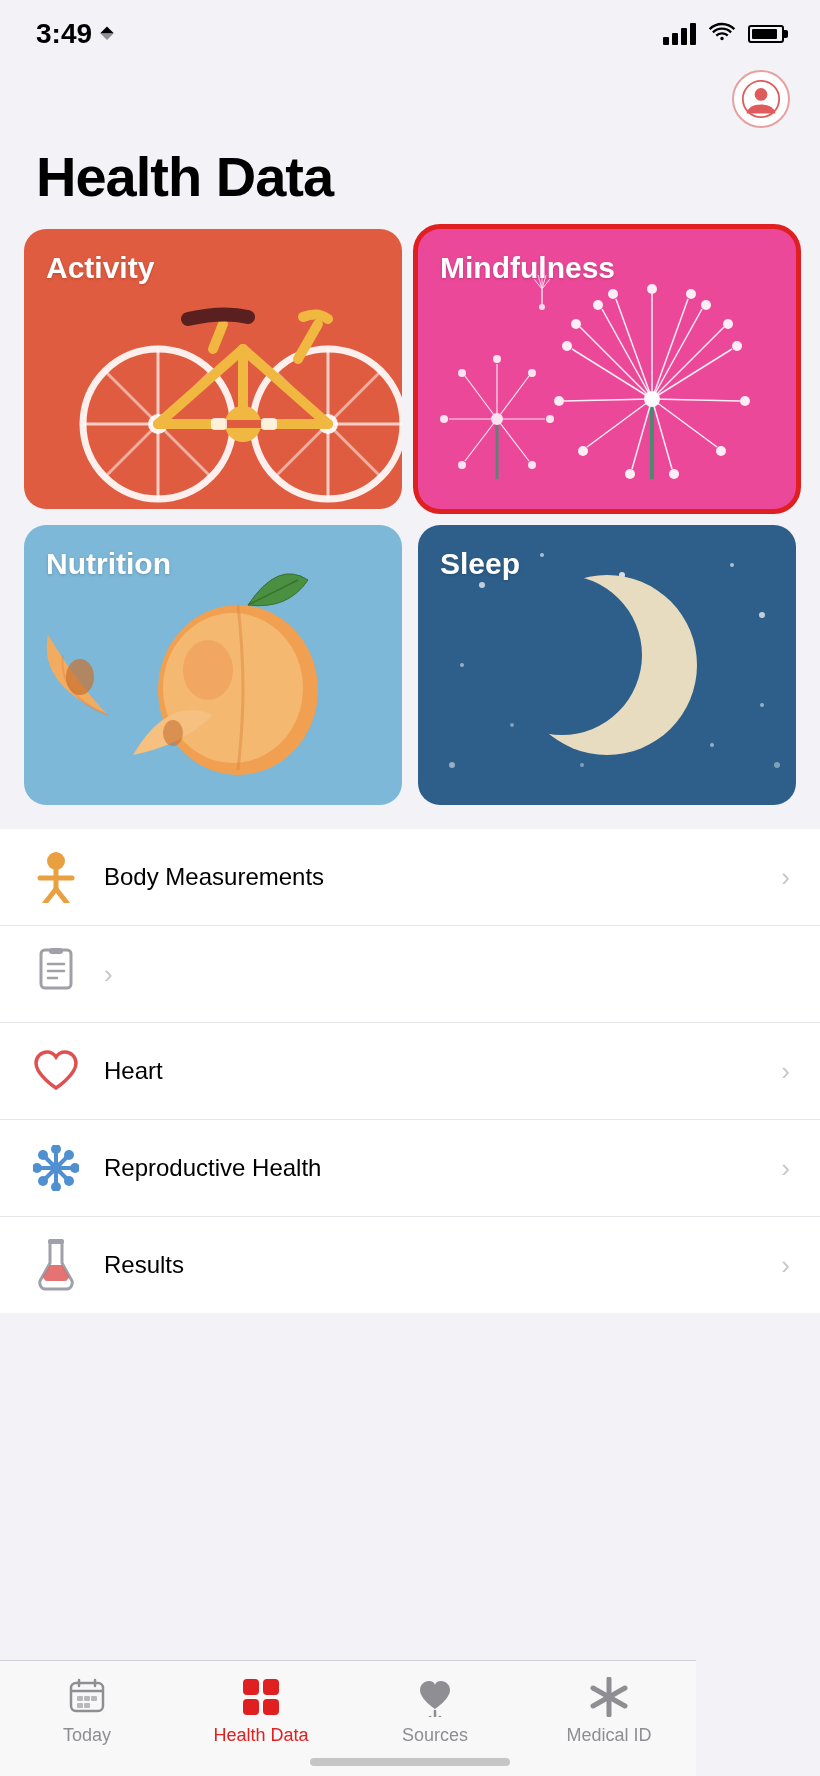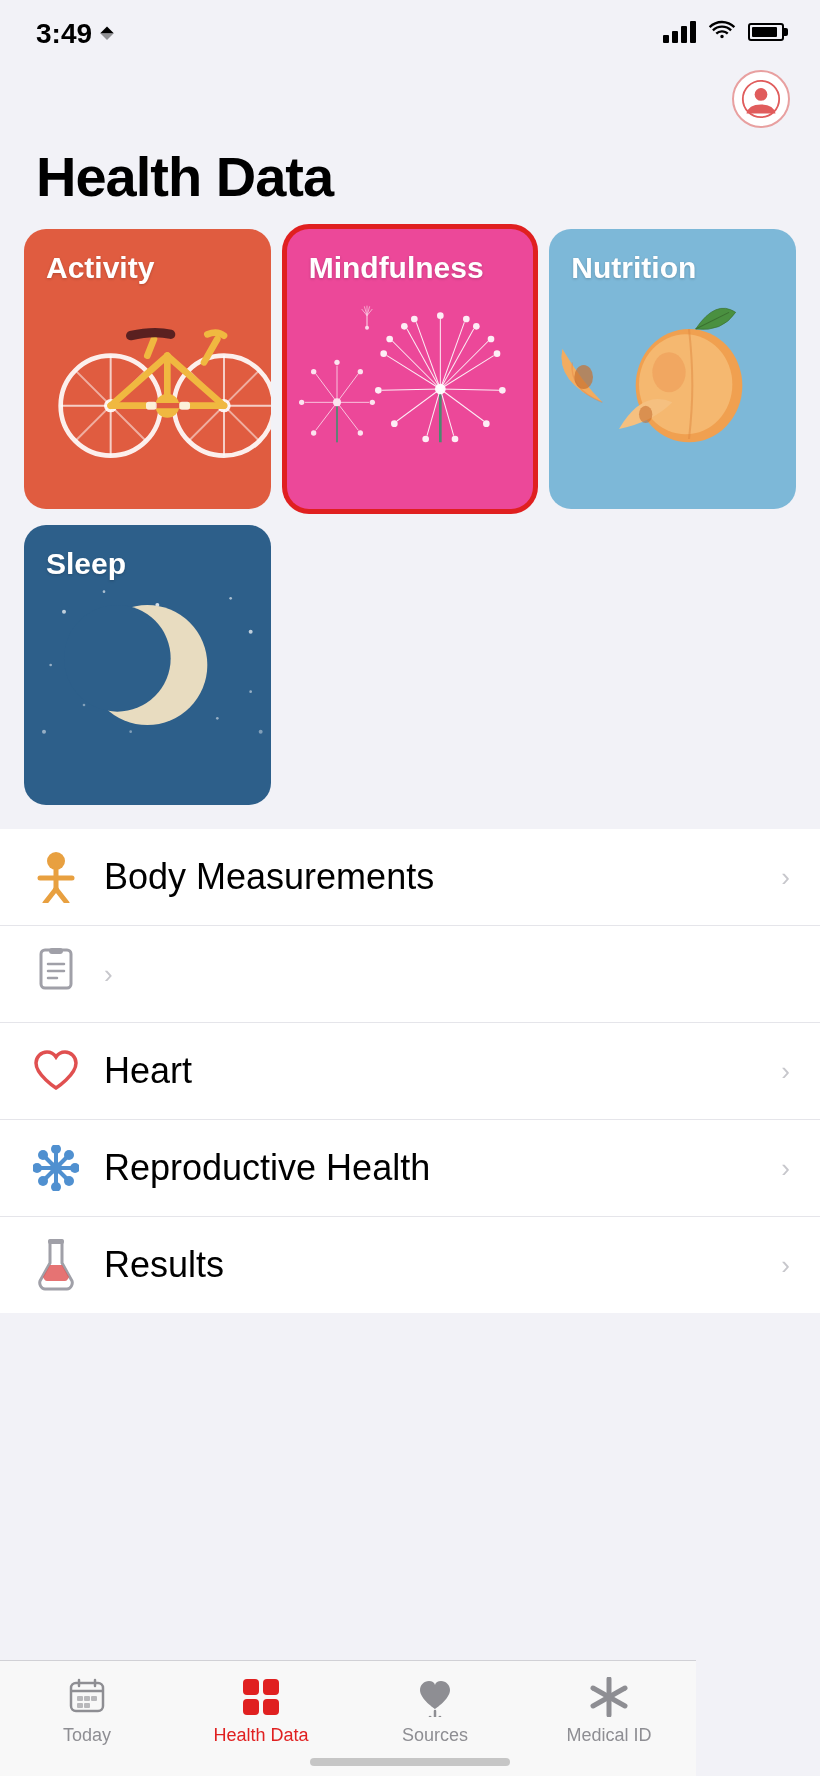--- a/index.html
+++ b/index.html
@@ -10,21 +10,21 @@
       background: #f2f2f7;
       font-family: -apple-system, 'SF Pro Display', 'Helvetica Neue', Arial, sans-serif;
       position: relative;
       overflow-x: hidden;
     }
 
     
     .status-bar {
       display: flex;
       justify-content: space-between;
-      align-items: flex-start;
+      align-items: center;
       padding: 18px 36px 10px 36px;
       background: #f2f2f7;
     }
     .status-time {
       font-size: 28px;
       font-weight: 600;
       color: #000;
       display: flex;
       align-items: center;
       gap: 6px;
@@ -102,21 +102,21 @@
       padding: 16px 36px 20px 36px;
       font-size: 56px;
       font-weight: 800;
       color: #000;
       letter-spacing: -1px;
     }
 
     
     .category-grid {
       display: grid;
-      grid-template-columns: 1fr 1fr 1fr;
+      grid-template-columns: 1fr 1fr;
       gap: 16px;
       padding: 0 24px 24px 24px;
     }
     .category-card {
       border-radius: 22px;
       overflow: hidden;
       cursor: pointer;
       position: relative;
       height: 280px;
     }
@@ -192,21 +192,21 @@
       width: 52px;
       height: 52px;
       display: flex;
       align-items: center;
       justify-content: center;
       margin-right: 22px;
       flex-shrink: 0;
     }
     .list-label {
       flex: 1;
-      font-size: 36px;
+      font-size: 24px;
       color: #000;
       font-weight: 400;
     }
     .chevron {
       color: #c7c7cc;
       font-size: 26px;
       font-weight: 300;
     }
 
     

